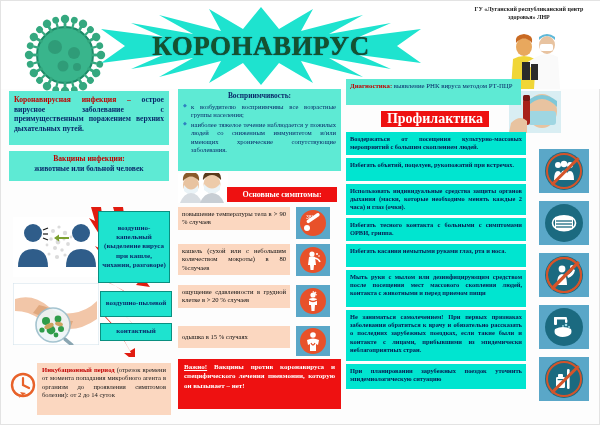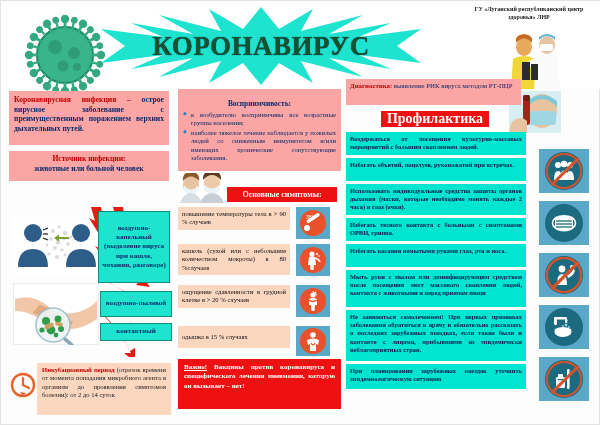--- a/index.html
+++ b/index.html
@@ -18,21 +18,21 @@
 
   
   .abs { position: absolute; }
   .cyanbox {
     background: #1ee3cf;
     color: #0a2a6a;
     font-weight: bold;
     text-align: center;
   }
   .lightblue {
-    background: #fca5a5;
+    background: #5eead4;
     color: #0a2a6a;
   }
   .redbar {
     background: #ee1111;
     color: #ffffff;
     font-weight: bold;
     text-align: center;
     display: flex; align-items: center; justify-content: center;
   }
   .peach {
@@ -93,21 +93,21 @@
 
   #arrow-group { left: 60px; top: 206px; width: 110px; height: 150px; }
 
   #box-incub { left: 36px; top: 362px; width: 134px; height: 52px;
       padding: 3px 5px; font-size: 6.6px; line-height: 1.28; }
   #box-incub .hl { color:#c00000; font-weight:bold; }
   #clock-icon { left: 8px; top: 370px; width: 28px; height: 28px; }
 
   
   #box-suscept { left: 177px; top: 88px; width: 163px; height: 82px;
-      padding: 10px 5px; font-size: 6.6px; line-height: 1.3; }
+      padding: 2px 5px; font-size: 6.6px; line-height: 1.3; }
   #box-suscept .hdr { text-align:center; font-weight:bold; color:#0a2a6a; font-size:7.4px; margin-bottom:2px;}
   #box-suscept li { list-style:none; position:relative; padding-left: 8px; margin-bottom:1px; }
   #box-suscept li::before{
     content:"\25C6"; position:absolute; left:0; top:0; color:#2f7fc0; font-size:5px;
   }
   #img-masks { left: 177px; top: 172px; width: 50px; height: 30px; }
   #bar-symptoms { left: 226px; top: 186px; width: 110px; height: 15px; font-size: 8px; }
 
   .sympt-row { position:absolute; }
   .sympt-text {
@@ -335,21 +335,21 @@
       </svg>
     </div>
   </div>
 
   <div id="box-definition" class="abs lightblue just">
     <span class="hl">Коронавирусная инфекция –</span>
     <span>острое вирусное заболевание с преимущественным поражением верхних дыхательных путей.</span>
   </div>
 
   <div id="box-source" class="abs lightblue">
-    <div class="hl">Источник инфекции:</div>
+    <div class="hl">Вакцины инфекции:</div>
     <div>животные или больной человек</div>
   </div>
 
 
   <div id="img-talking" class="abs">
     <svg width="86" height="60" viewBox="0 0 86 60">
       <rect width="86" height="60" fill="#ffffff"></rect>
       <g fill="#2f5d8a">
         <circle cx="20" cy="16" r="9"></circle>
         <path d="M5 50 q0 -18 15 -18 q15 0 15 18z"></path>

